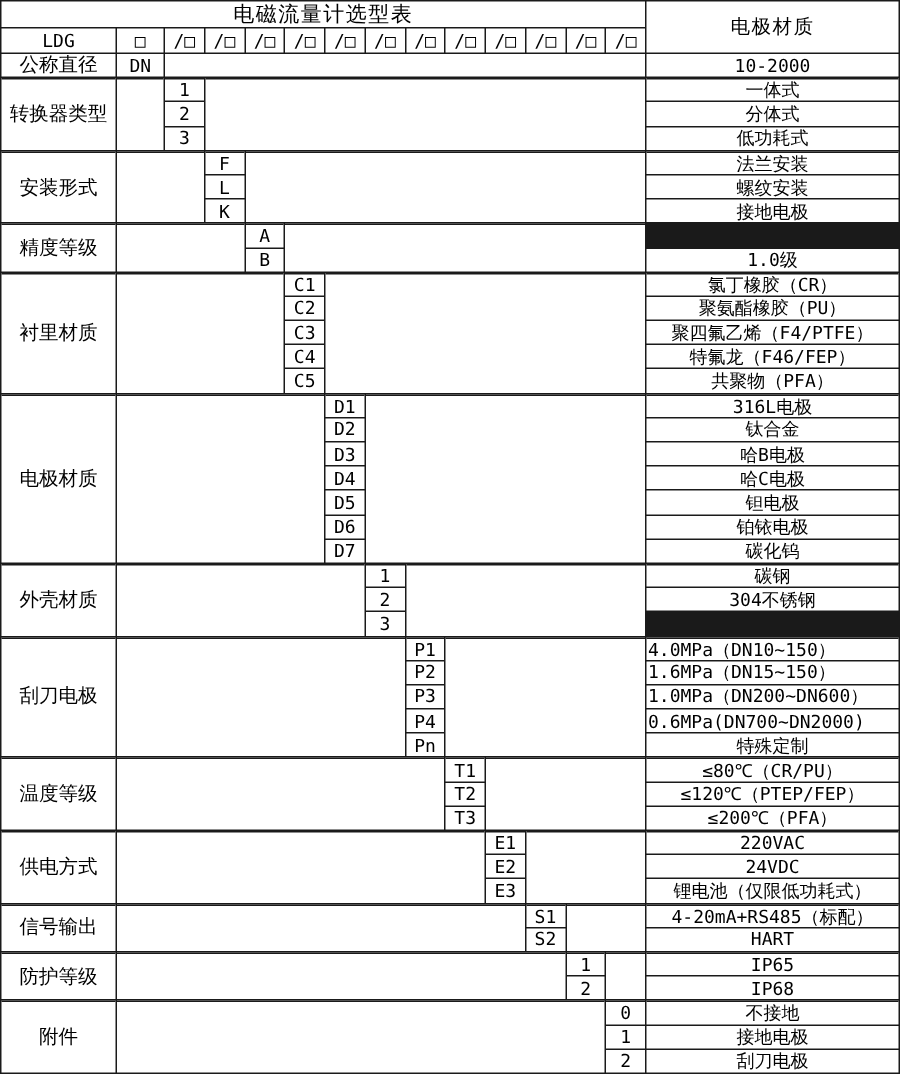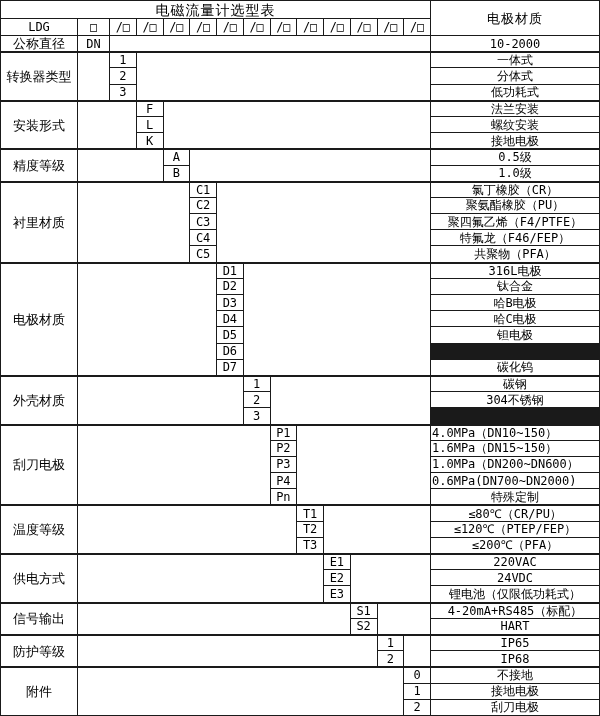--- a/index.html
+++ b/index.html
@@ -67,21 +67,20 @@
   <div class="c thick" style="grid-area:7/5/10/15"></div>
   <div class="c val thick" style="grid-area:7/15/8/16">法兰安装</div>
   <div class="c val" style="grid-area:8/15/9/16">螺纹安装</div>
   <div class="c val" style="grid-area:9/15/10/16">接地电极</div>
 
   <div class="c lbl thick" style="grid-area:10/1/12/2">精度等级</div>
   <div class="c thick" style="grid-area:10/2/12/5"></div>
   <div class="c thick" style="grid-area:10/5/11/6">A</div>
   <div class="c" style="grid-area:11/5/12/6">B</div>
   <div class="c thick" style="grid-area:10/6/12/15"></div>
-  <div class="c val thick" style="grid-area:10/15/11/16">0.5级</div>
   <div class="c val" style="grid-area:11/15/12/16">1.0级</div>
 
   <div class="c lbl thick" style="grid-area:12/1/17/2">衬里材质</div>
   <div class="c thick" style="grid-area:12/2/17/6"></div>
   <div class="c thick" style="grid-area:12/6/13/7">C1</div>
   <div class="c" style="grid-area:13/6/14/7">C2</div>
   <div class="c" style="grid-area:14/6/15/7">C3</div>
   <div class="c" style="grid-area:15/6/16/7">C4</div>
   <div class="c" style="grid-area:16/6/17/7">C5</div>
   <div class="c thick" style="grid-area:12/7/17/15"></div>
@@ -99,20 +98,21 @@
   <div class="c" style="grid-area:20/7/21/8">D4</div>
   <div class="c" style="grid-area:21/7/22/8">D5</div>
   <div class="c" style="grid-area:22/7/23/8">D6</div>
   <div class="c" style="grid-area:23/7/24/8">D7</div>
   <div class="c thick" style="grid-area:17/8/24/15"></div>
   <div class="c val thick" style="grid-area:17/15/18/16">316L电极</div>
   <div class="c val" style="grid-area:18/15/19/16">钛合金</div>
   <div class="c val" style="grid-area:19/15/20/16">哈B电极</div>
   <div class="c val" style="grid-area:20/15/21/16">哈C电极</div>
   <div class="c val" style="grid-area:21/15/22/16">钽电极</div>
+  <div class="c val" style="grid-area:22/15/23/16">铂铱电极</div>
   <div class="c val" style="grid-area:23/15/24/16">碳化钨</div>
 
   <div class="c lbl thick" style="grid-area:24/1/27/2">外壳材质</div>
   <div class="c thick" style="grid-area:24/2/27/8"></div>
   <div class="c thick" style="grid-area:24/8/25/9">1</div>
   <div class="c" style="grid-area:25/8/26/9">2</div>
   <div class="c" style="grid-area:26/8/27/9">3</div>
   <div class="c thick" style="grid-area:24/9/27/15"></div>
   <div class="c val thick" style="grid-area:24/15/25/16">碳钢</div>
   <div class="c val" style="grid-area:25/15/26/16">304不锈钢</div>

